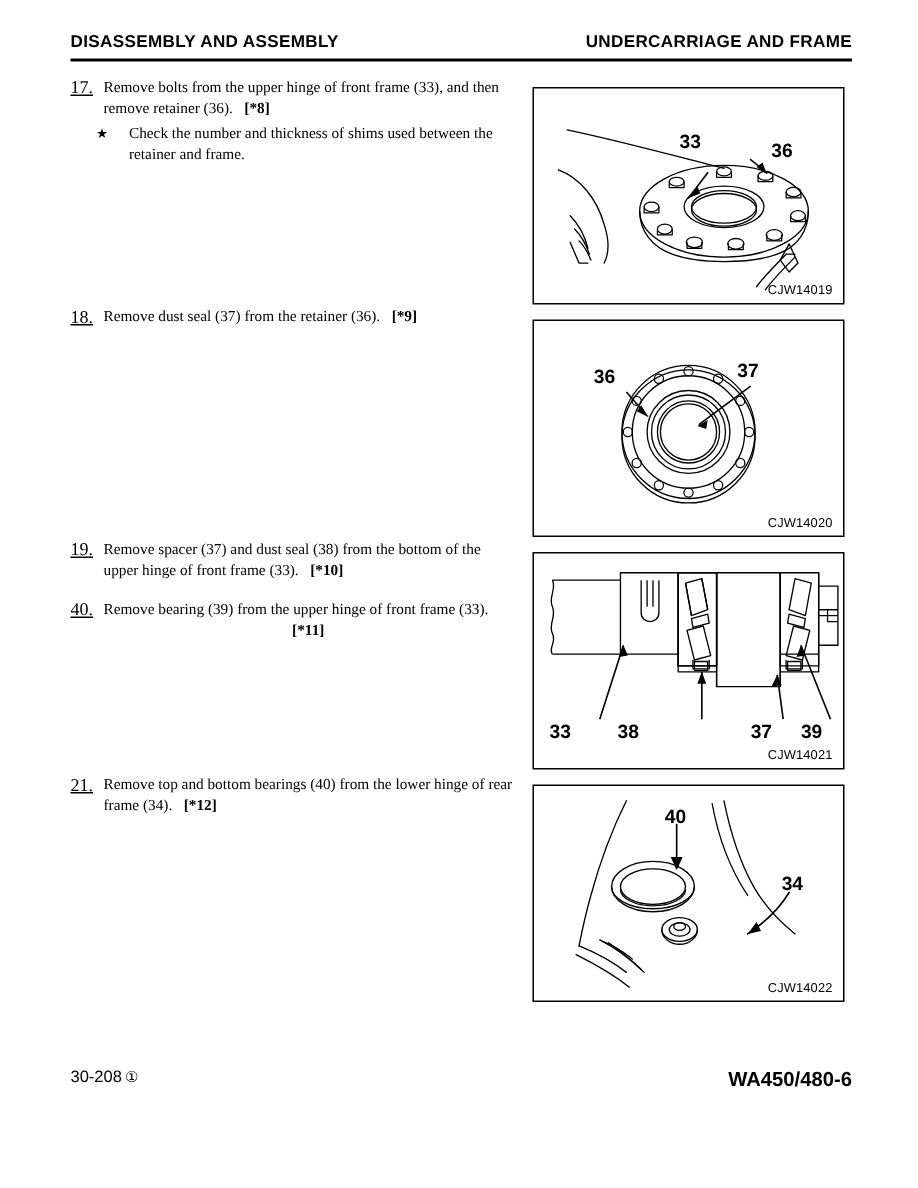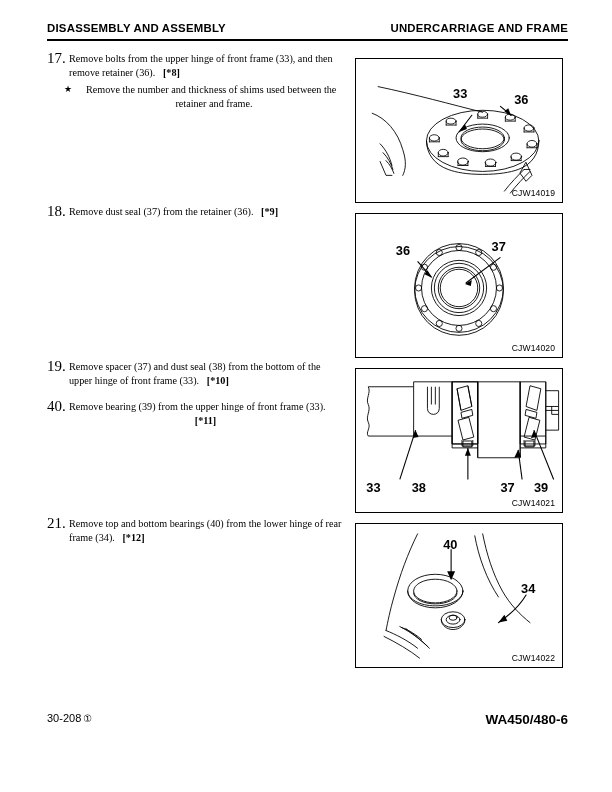--- a/index.html
+++ b/index.html
@@ -65,22 +65,23 @@
     line-height: 13.6px;
     text-align: justify;
     text-justify: inter-word;
     padding-left: 22px;
   }
   .step-num {
     position: absolute;
     left: 0;
     top: 0;
     width: 22px;
-    font-size: 15px;
+    font-size: 12px;
     line-height: 13.6px;
+    text-decoration: underline;
   }
   .step-body {
     display: block;
   }
   .step-body p {
     margin: 0;
     font-size: 10.2px;
     line-height: 13.6px;
     text-align: justify;
     text-justify: inter-word;
@@ -102,21 +103,21 @@
     text-justify: inter-word;
   }
   .note .star {
     position: absolute;
     left: 17px;
     top: 0;
     font-size: 9px;
     line-height: 13.6px;
   }
   .note p { margin: 0; }
-  .note p.last { text-align: center; }
+  .note p.last { text-align: left; }
 
   
   .figure-box {
     position: absolute;
     box-sizing: border-box;
     border: 1.1px solid #000;
     background: #ffffff;
     overflow: hidden;
   }
   .figure-box svg {
@@ -178,21 +179,21 @@
   <div class="step" style="top:0px;">
     <div class="step-line">
       <span class="step-num">17.</span>
       <span class="step-body">
         <p>Remove bolts from the upper hinge of front frame (33), and then</p>
         <p class="last"><span>remove retainer (36).</span>&nbsp;&nbsp;&nbsp;<b class="ref">[*8]</b></p>
       </span>
     </div>
     <div class="note">
       <span class="star">★</span>
-      <p>Remove the number and thickness of shims used between the</p>
+      <p>Check the number and thickness of shims used between the</p>
       <p class="last">retainer and frame.</p>
     </div>
   </div>
 
   <div class="step" style="top:153px;">
     <div class="step-line">
       <span class="step-num">18.</span>
       <span class="step-body">
         <p class="last"><span>Remove dust seal (37) from the retainer (36).</span>&nbsp;&nbsp;&nbsp;<b class="ref">[*9]</b></p>
       </span>

